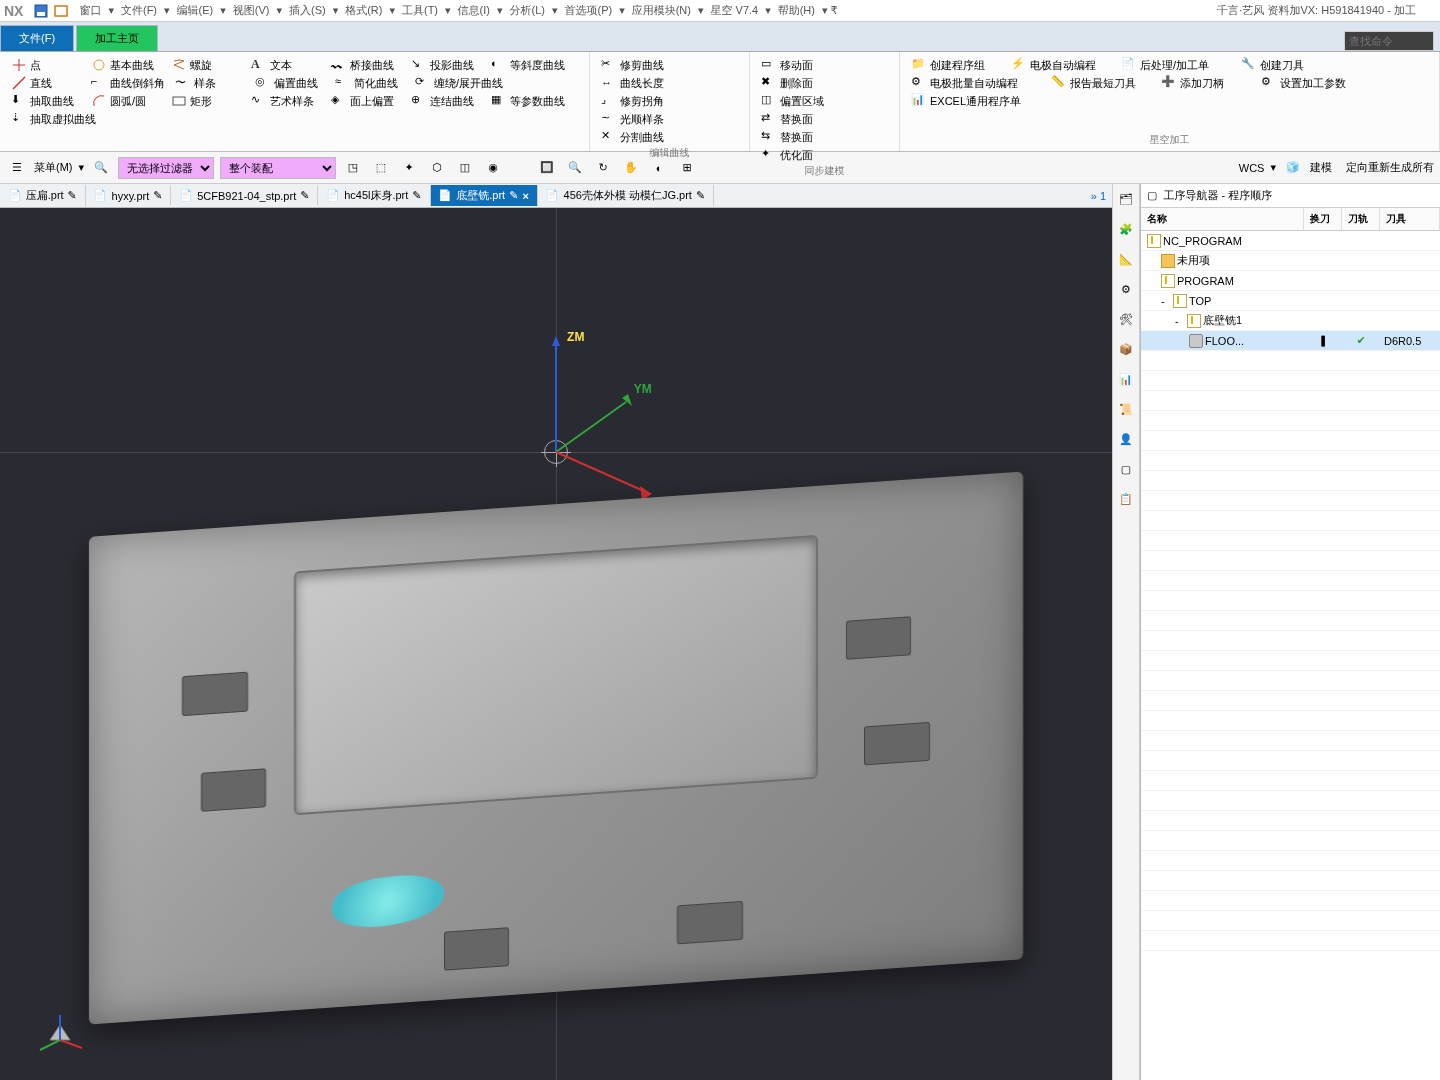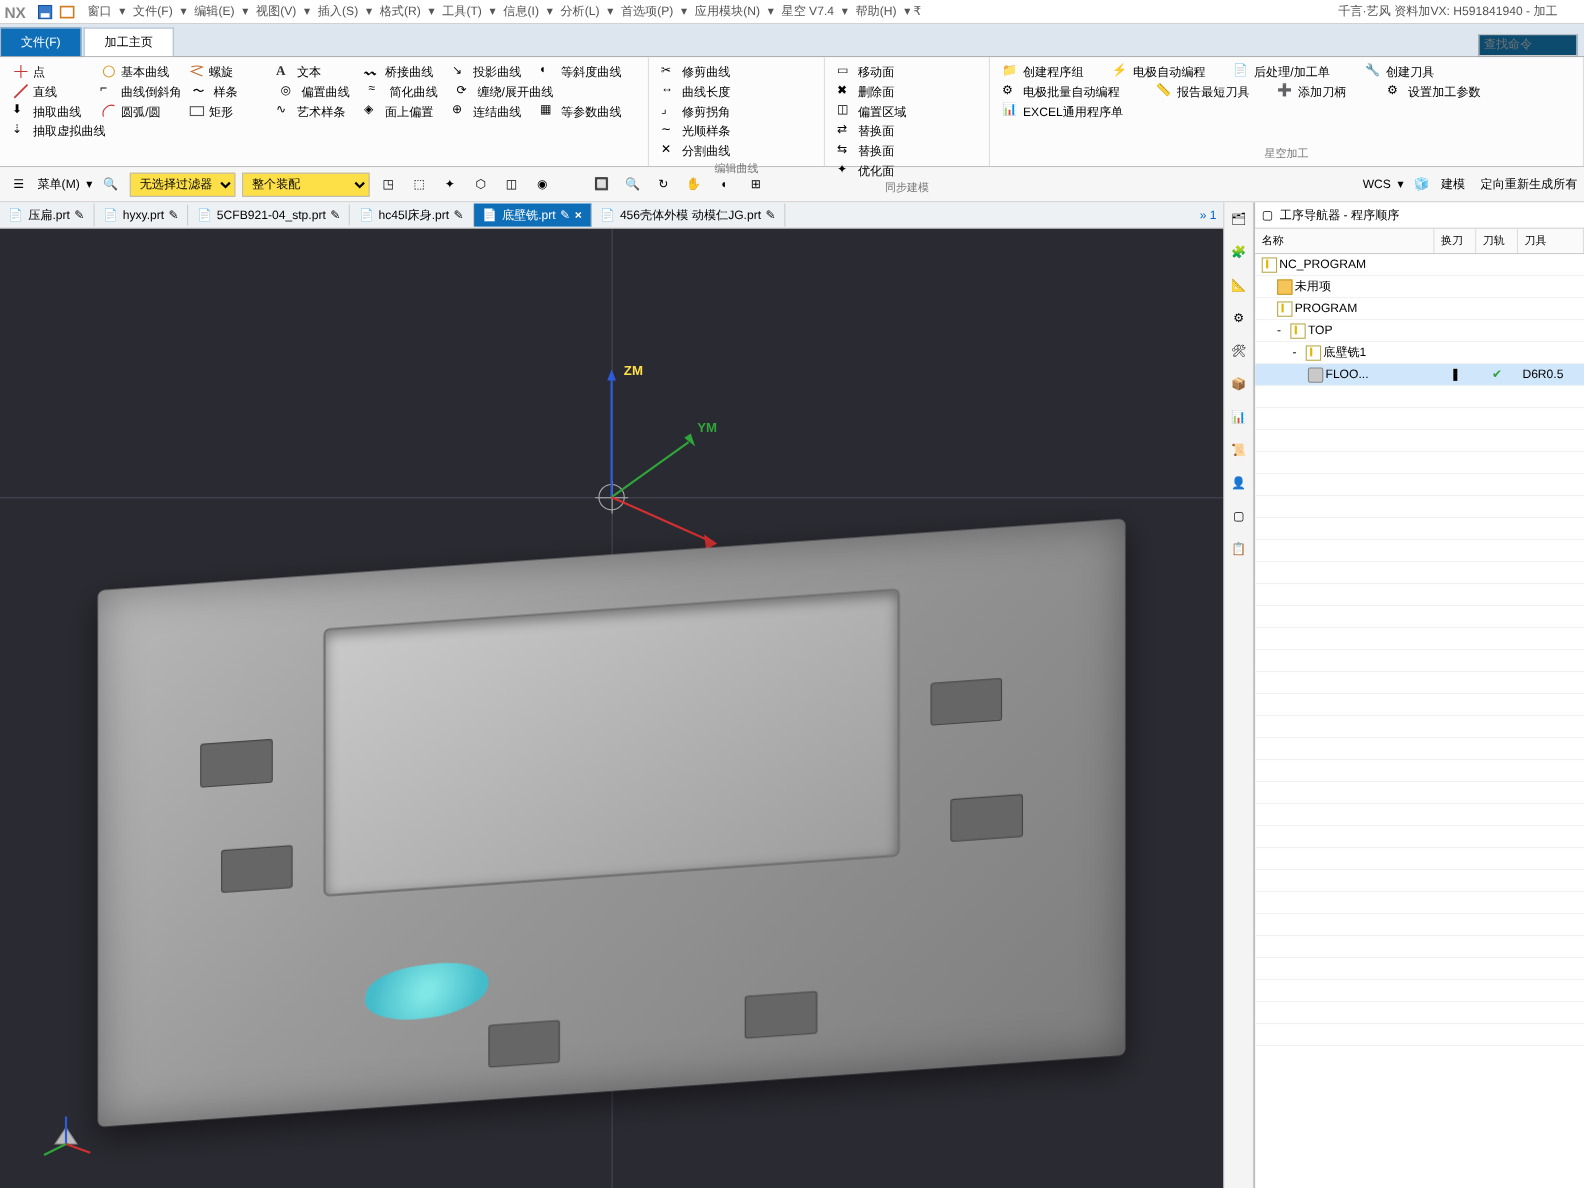--- a/index.html
+++ b/index.html
@@ -4,31 +4,31 @@
 <style>
 *{margin:0;padding:0;box-sizing:border-box;font-family:"Microsoft YaHei",Arial,sans-serif;font-size:11px;}
 body{width:1440px;height:1080px;background:#f0f0f0;overflow:hidden;position:relative;}
 .titlebar{height:22px;background:#fff;display:flex;align-items:center;padding:0 4px;border-bottom:1px solid #ccc;}
 .nx-logo{font-weight:bold;color:#888;font-size:14px;margin-right:8px;}
 .titlebar .tbtn{margin:0 2px;width:16px;height:16px;display:inline-flex;align-items:center;justify-content:center;}
 .menubar{display:flex;align-items:center;gap:3px;margin-left:6px;}
 .menubar span{color:#555;cursor:pointer;padding:0 2px;}
 .title-text{margin-left:auto;margin-right:20px;color:#555;}
 .tabbar{height:30px;background:#dde5ee;display:flex;align-items:flex-end;border-bottom:1px solid #aaa;}
-.tabbar .tab{padding:5px 18px;background:#ffffff;margin-right:2px;border:1px solid #a8b8cb;border-bottom:none;cursor:pointer;}
+.tabbar .tab{padding:5px 18px;background:#22c55e;margin-right:2px;border:1px solid #a8b8cb;border-bottom:none;cursor:pointer;}
 .tabbar .tab.active{background:#0e6eb8;color:#fff;}
-.command-search{margin-left:auto;margin-right:6px;width:90px;height:20px;border:1px solid #ccc;background:#0c4a6e;padding:0 4px;color:#aaa;}
+.command-search{margin-left:auto;margin-right:6px;width:90px;height:20px;border:1px solid #ccc;background:#404040;padding:0 4px;color:#aaa;}
 .ribbon{height:100px;background:#fcfcfc;display:flex;border-bottom:1px solid #bbb;}
 .ribbon-group{border-right:1px solid #ddd;padding:4px 6px;display:flex;flex-direction:column;}
 .ribbon-items{display:flex;flex-wrap:wrap;flex:1;align-content:flex-start;}
 .ritem{display:flex;align-items:center;margin:1px 5px;min-width:70px;cursor:pointer;}
 .ritem .ico{width:16px;height:16px;margin-right:3px;display:inline-block;}
 .ribbon-label{text-align:center;font-size:10px;color:#777;margin-top:auto;}
 .selbar{height:32px;background:#f6f6f6;border-bottom:1px solid #ccc;display:flex;align-items:center;padding:0 6px;gap:6px;}
-.selbar select{height:22px;border:1px solid #bbb;background:#fde047;padding:0 4px;}
+.selbar select{height:22px;border:1px solid #bbb;background:#f0abfc;padding:0 4px;}
 .selbar .sbtn{width:22px;height:22px;border:1px solid transparent;display:inline-flex;align-items:center;justify-content:center;cursor:pointer;}
 .content{display:flex;height:calc(100% - 22px - 30px - 100px - 32px);}
 .doc-area{flex:1;display:flex;flex-direction:column;position:relative;}
 .doctabs{height:24px;background:#eef1f4;display:flex;align-items:center;border-bottom:1px solid #bbb;overflow:hidden;}
 .doctab{padding:3px 8px;display:flex;align-items:center;gap:4px;border-right:1px solid #ccc;cursor:pointer;font-size:10px;}
 .doctab.active{background:#0e6eb8;color:#fff;}
 .doctab .close{font-weight:bold;}
 .viewport{flex:1;background:#2a2a32;position:relative;overflow:hidden;}
 .viewport .cross-v{position:absolute;left:50%;top:0;bottom:0;width:1px;background:rgba(120,130,150,.35);}
 .viewport .cross-h{position:absolute;top:28%;left:0;right:0;height:1px;background:rgba(120,130,150,.35);}
@@ -39,21 +39,21 @@
 .axis-label{position:absolute;font-weight:bold;font-size:12px;}
 .part{position:absolute;left:8%;top:34%;width:84%;height:56%;background:linear-gradient(135deg,#b8b8b8 0%,#9a9a9a 40%,#7d7d7d 100%);transform:skewY(-4deg) rotateX(2deg);border-radius:6px;box-shadow:inset 0 0 40px rgba(0,0,0,.35),0 10px 30px rgba(0,0,0,.5);}
 .part .pocket{position:absolute;left:22%;top:10%;width:56%;height:50%;background:linear-gradient(150deg,#cacaca,#9d9d9d);border:2px solid #6f6f6f;border-radius:6px;box-shadow:inset 0 4px 12px rgba(0,0,0,.4);}
 .part .slot{position:absolute;width:7%;height:8%;background:#666;border:1px solid #444;border-radius:3px;}
 .cyan-patch{position:absolute;left:26%;bottom:16%;width:12%;height:10%;background:radial-gradient(circle,#7df0ee 10%,#3cc0d0 80%);opacity:.9;border-radius:40% 50% 45% 50%;transform:skew(-10deg,-3deg);}
 .triad{position:absolute;left:30px;bottom:20px;width:60px;height:60px;}
 .vtoolbar{width:28px;background:#f4f4f4;border-left:1px solid #ccc;border-right:1px solid #ccc;display:flex;flex-direction:column;align-items:center;padding-top:4px;gap:8px;}
 .vtoolbar .vbtn{width:22px;height:22px;cursor:pointer;display:flex;align-items:center;justify-content:center;}
 .nav-panel{width:300px;background:#fff;border-left:1px solid #bbb;display:flex;flex-direction:column;}
 .nav-title{padding:4px 6px;border-bottom:1px solid #ccc;display:flex;align-items:center;gap:6px;}
-.nav-head{display:flex;border-bottom:1px solid #ccc;background:#fafafa;}
+.nav-head{display:flex;border-bottom:1px solid #ccc;background:#fafafa;font-weight:bold;}
 .nav-head div{padding:4px 6px;border-right:1px solid #ddd;font-size:10px;}
 .nav-head .c1{flex:1;}
 .nav-head .c2{width:38px;}
 .nav-head .c3{width:38px;}
 .nav-head .c4{width:60px;}
 .tree{flex:1;overflow:auto;}
 .tree-row{display:flex;align-items:center;height:20px;border-bottom:1px solid #f2f2f2;}
 .tree-row .c1{flex:1;display:flex;align-items:center;gap:2px;padding-left:4px;}
 .tree-row .c2{width:38px;text-align:center;}
 .tree-row .c3{width:38px;text-align:center;color:#2a9d3a;}

